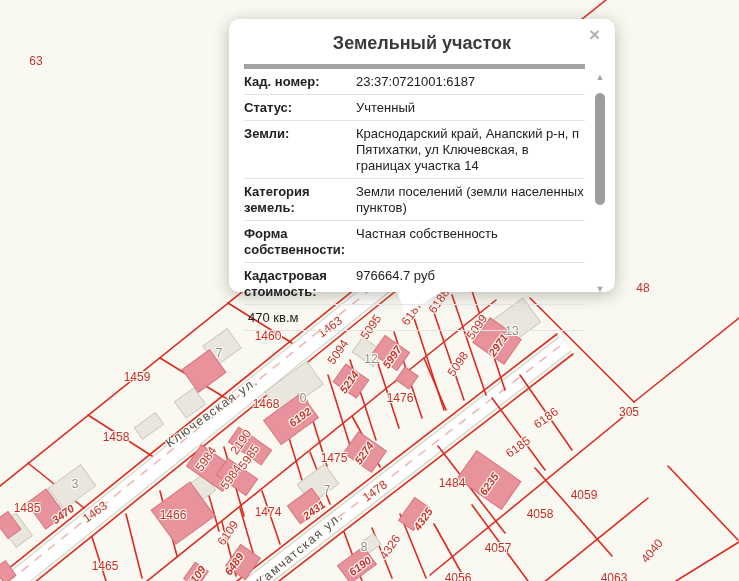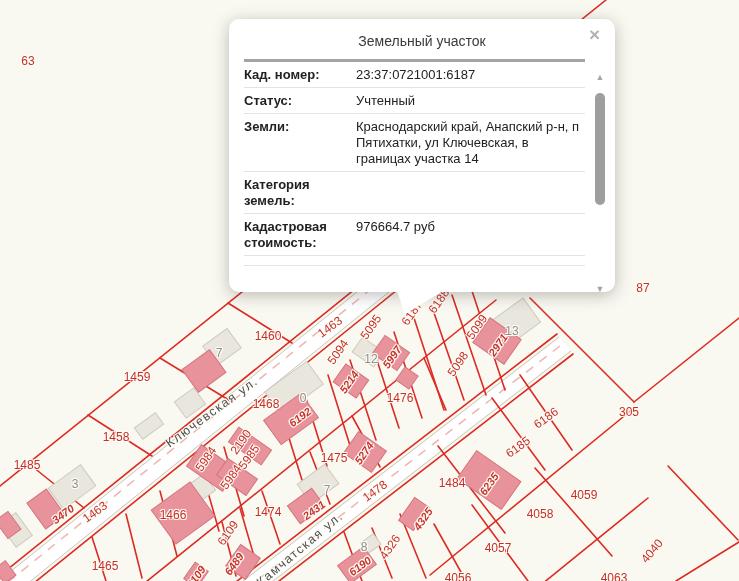--- a/index.html
+++ b/index.html
@@ -17,24 +17,24 @@
 
   
   .popup{position:absolute;left:229px;top:19px;width:386px;height:273px;
     background:#fff;border-radius:10px;z-index:10;
     box-shadow:0 3px 16px rgba(60,60,60,.35)}
   .popup-arrow{position:absolute;bottom:-22px;left:168px;width:0;height:0;
     border-top:23px solid #fff;border-right:38px solid transparent;border-left:8px solid transparent}
   .popup-close{position:absolute;right:9px;top:5px;border:none;background:none;
     color:#b3b3b3;font-size:19px;font-weight:bold;cursor:pointer;line-height:1;
     font-family:"Liberation Sans",sans-serif}
-  .popup-title{text-align:center;font-weight:normal;font-size:14px;color:#3a3a3a;
+  .popup-title{text-align:center;font-weight:bold;font-size:18px;color:#3a3a3a;
     margin:14px 0 10px 0}
   .popup-body{position:relative;margin:0 30px 0 15px}
-  .popup-rows{border-top:3px solid #a3a3a3}
+  .popup-rows{border-top:5px solid #a3a3a3}
   .info-row{display:flex;padding:5px 0 4px 0;border-bottom:1px solid #e3e3e3;
     font-size:13px;line-height:16px;color:#222}
   .info-row .lbl{width:108px;font-weight:bold;flex:none}
   .info-row .val{flex:1;padding-left:4px}
   
   .scrollbar{position:absolute;right:7px;top:52px;width:16px;height:224px;z-index:11;
     display:flex;flex-direction:column;align-items:center}
   .sb-btn{height:12px;color:#a6a6a6;font-size:9px;line-height:12px;cursor:pointer;flex:none}
   .sb-track{flex:1;width:10px;position:relative}
   .sb-thumb{position:absolute;top:10px;left:0;width:10px;height:112px;
@@ -145,27 +145,27 @@
       <rect x="472" y="453" width="34" height="54" transform="rotate(-55 489 480)"></rect>
       <rect x="400" y="505" width="28" height="18" transform="rotate(-55 414 514)"></rect>
       <rect x="341" y="554" width="32" height="22" transform="rotate(-36 357 565)"></rect>
       <rect x="230" y="550" width="26" height="24" transform="rotate(-55 243 562)"></rect>
       <rect x="186" y="567" width="20" height="16" transform="rotate(-55 196 575)"></rect>
       <rect x="-2" y="563" width="14" height="18" transform="rotate(-36 5 572)"></rect>
     </g>
   </svg>
 
   <div id="map-labels">
-      <span class="map-label parcel" style="left: 28px; top: 61px; transform: translate(-50%, -50%) rotate(0deg);">63</span>
-      <span class="map-label parcel" style="left: 643px; top: 288px; transform: translate(-50%, -50%) rotate(0deg);">87</span>
+      <span class="map-label parcel" style="left: 36px; top: 61px; transform: translate(-50%, -50%) rotate(0deg);">63</span>
+      <span class="map-label parcel" style="left: 643px; top: 288px; transform: translate(-50%, -50%) rotate(0deg);">48</span>
       <span class="map-label parcel" style="left: 629px; top: 412px; transform: translate(-50%, -50%) rotate(0deg);">305</span>
       <span class="map-label parcel" style="left: 268px; top: 336px; transform: translate(-50%, -50%) rotate(0deg);">1460</span>
       <span class="map-label parcel" style="left: 137px; top: 377px; transform: translate(-50%, -50%) rotate(0deg);">1459</span>
       <span class="map-label parcel" style="left: 116px; top: 437px; transform: translate(-50%, -50%) rotate(0deg);">1458</span>
-      <span class="map-label parcel" style="left: 27px; top: 465px; transform: translate(-50%, -50%) rotate(0deg);">1485</span>
+      <span class="map-label parcel" style="left: 27px; top: 508px; transform: translate(-50%, -50%) rotate(0deg);">1485</span>
       <span class="map-label parcel" style="left: 330px; top: 327px; transform: translate(-50%, -50%) rotate(-36deg);">1463</span>
       <span class="map-label parcel" style="left: 95px; top: 512px; transform: translate(-50%, -50%) rotate(-36deg);">1463</span>
       <span class="map-label parcel" style="left: 105px; top: 566px; transform: translate(-50%, -50%) rotate(0deg);">1465</span>
       <span class="map-label parcel" style="left: 173px; top: 515px; transform: translate(-50%, -50%) rotate(0deg);">1466</span>
       <span class="map-label parcel" style="left: 266px; top: 404px; transform: translate(-50%, -50%) rotate(0deg);">1468</span>
       <span class="map-label parcel" style="left: 268px; top: 512px; transform: translate(-50%, -50%) rotate(0deg);">1474</span>
       <span class="map-label parcel" style="left: 334px; top: 458px; transform: translate(-50%, -50%) rotate(0deg);">1475</span>
       <span class="map-label parcel" style="left: 400px; top: 398px; transform: translate(-50%, -50%) rotate(0deg);">1476</span>
       <span class="map-label parcel" style="left: 375px; top: 491px; transform: translate(-50%, -50%) rotate(-36deg);">1478</span>
       <span class="map-label parcel" style="left: 452px; top: 483px; transform: translate(-50%, -50%) rotate(0deg);">1484</span>
@@ -225,26 +225,32 @@
           <div class="info-row">
             <span class="lbl">Статус:</span>
             <span class="val">Учтенный</span>
           </div>
           <div class="info-row">
             <span class="lbl">Земли:</span>
             <span class="val">Краснодарский край, Анапский р-н, п Пятихатки, ул Ключевская, в границах участка 14</span>
           </div>
           <div class="info-row">
             <span class="lbl">Категория земель:</span>
+            <span class="val">Земли поселений (земли населенных пунктов)</span>
+          </div>
+          <div class="info-row">
+            <span class="lbl">Форма собственности:</span>
+            <span class="val">Частная собственность</span>
           </div>
           <div class="info-row">
             <span class="lbl">Кадастровая стоимость:</span>
             <span class="val">976664.7 руб</span>
           </div>
           <div class="info-row">
+            <span class="val">470 кв.м</span>
           </div>
         </div>
     </div>
     <div class="scrollbar">
       <div class="sb-btn">▲</div>
       <div class="sb-track">
         <div class="sb-thumb"></div>
       </div>
       <div class="sb-btn">▼</div>
     </div>

